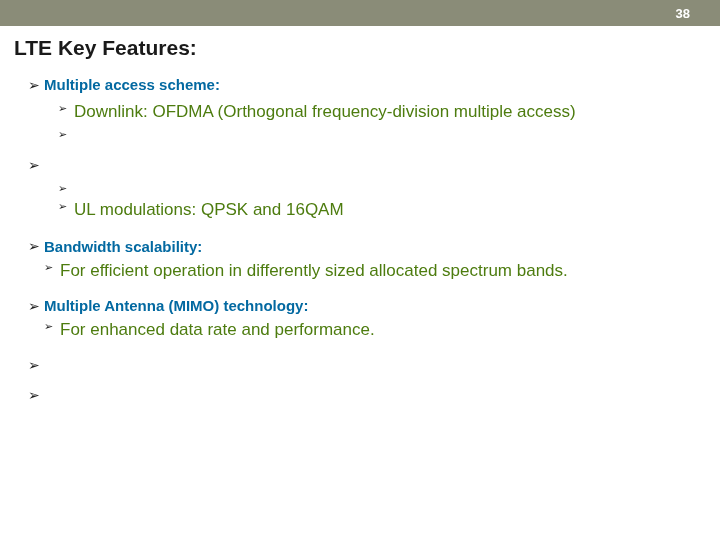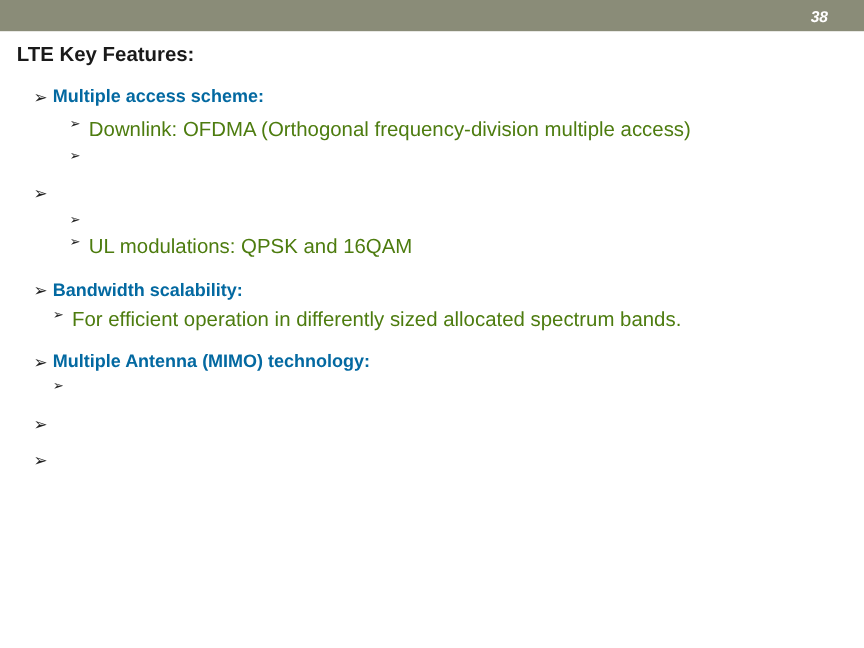--- a/index.html
+++ b/index.html
@@ -11,32 +11,31 @@
     overflow: hidden;
   }
   .header-bar {
     width: 100%;
     height: 26px;
     background: #8a8c78;
     display: flex;
     justify-content: flex-end;
     align-items: center;
     padding-right: 30px;
-    font-style: italic;
   }
   .page-number {
     color: #ffffff;
     font-size: 13px;
     font-weight: bold;
   }
   .title-row {
     padding: 10px 0 0 14px;
   }
   .title {
-    font-size: 17px;
+    font-size: 21px;
     font-weight: bold;
     color: #1a1a1a;
   }
   .content {
     padding: 16px 0 0 28px;
   }
   .section {
     margin-bottom: 14px;
   }
   .section-head {
@@ -137,20 +136,21 @@
   </div>
 
   <div class="section">
     <div class="section-head">
       <span class="bullet-l1">➢</span>
       <span class="section-title">Multiple Antenna (MIMO) technology:</span>
     </div>
     <div class="sublist inset-sm tight">
       <div class="subitem">
         <span class="bullet-l2">➢</span>
+        <span class="subtext">For enhanced data rate and performance.</span>
       </div>
     </div>
   </div>
 
   <div class="section">
     <div class="section-head">
       <span class="bullet-l1">➢</span>
     </div>
   </div>
 

